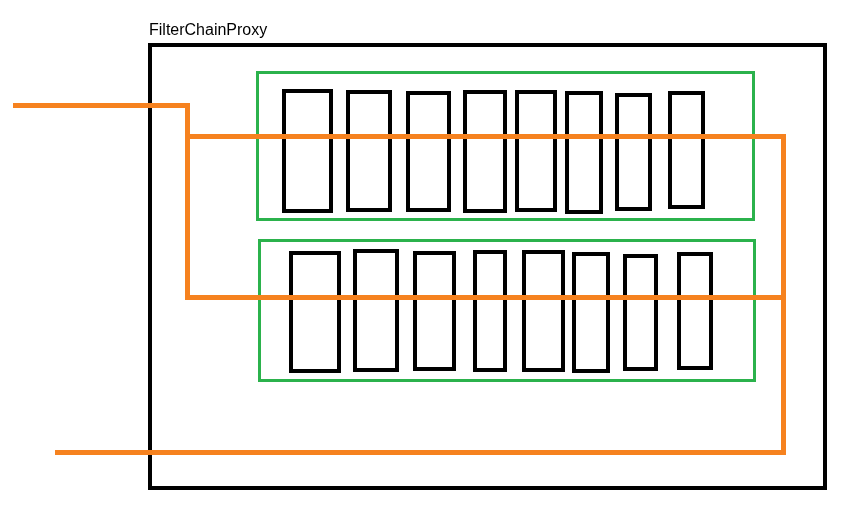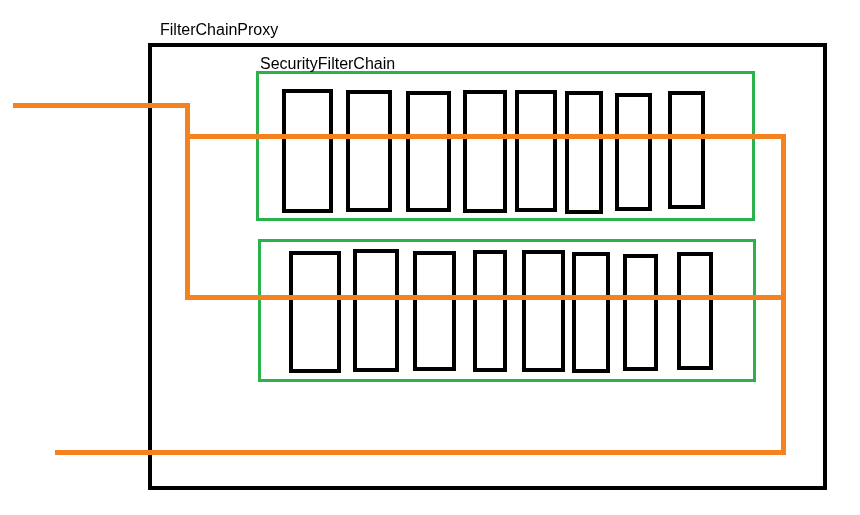--- a/index.html
+++ b/index.html
@@ -25,21 +25,20 @@
   .outer-box {
     left: 148px; top: 43px; width: 679px; height: 447px;
     border: 4px solid var(--box);
     z-index: 1;
   }
   .outer-label {
     left: 149px; top: 20px;
     font-size: 16px; line-height: 19px; color: var(--label);
     z-index: 6;
     white-space: nowrap;
-    margin-left: 11px;
   }
 
   
   .chain-box { border: 3px solid var(--chain); z-index: 2; }
   .chain-box-1 { left: 256px; top: 71px;  width: 499px; height: 150px; }
   .chain-box-2 { left: 258px; top: 239px; width: 498px; height: 143px; }
   .chain-label {
     left: 260px; top: 54px;
     font-size: 16px; line-height: 19px; color: var(--label);
     z-index: 6;
@@ -68,21 +67,20 @@
 
 <div class="canvas">
 
   <div class="abs outer-box"></div>
 
   <div class="abs outer-label">FilterChainProxy</div>
 
   <div class="abs chain-box chain-box-1"></div>
   <div class="abs chain-box chain-box-2"></div>
 
-  <div class="abs chain-label">SecurityFilterChain</div>
 
   <div id="filters-1">
       <div class="filter-box" style="left: 282px; top: 89px; width: 51px; height: 124px;"></div>
       <div class="filter-box" style="left: 346px; top: 90px; width: 46px; height: 122px;"></div>
       <div class="filter-box" style="left: 406px; top: 91px; width: 45px; height: 121px;"></div>
       <div class="filter-box" style="left: 463px; top: 90px; width: 44px; height: 123px;"></div>
       <div class="filter-box" style="left: 515px; top: 90px; width: 42px; height: 122px;"></div>
       <div class="filter-box" style="left: 565px; top: 91px; width: 38px; height: 123px;"></div>
       <div class="filter-box" style="left: 615px; top: 93px; width: 37px; height: 118px;"></div>
       <div class="filter-box" style="left: 668px; top: 91px; width: 37px; height: 118px;"></div>

